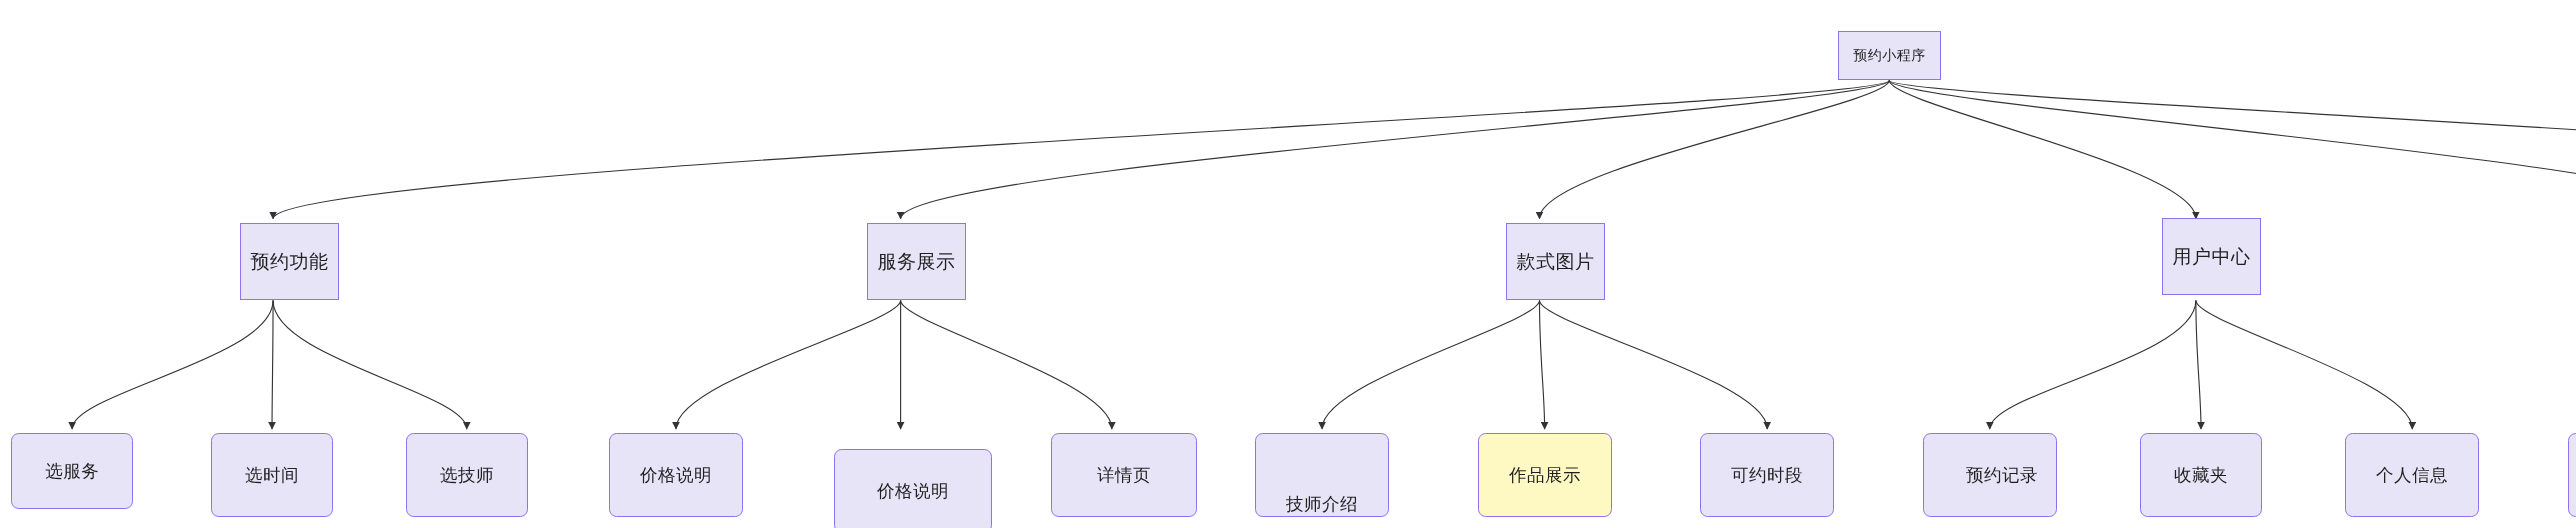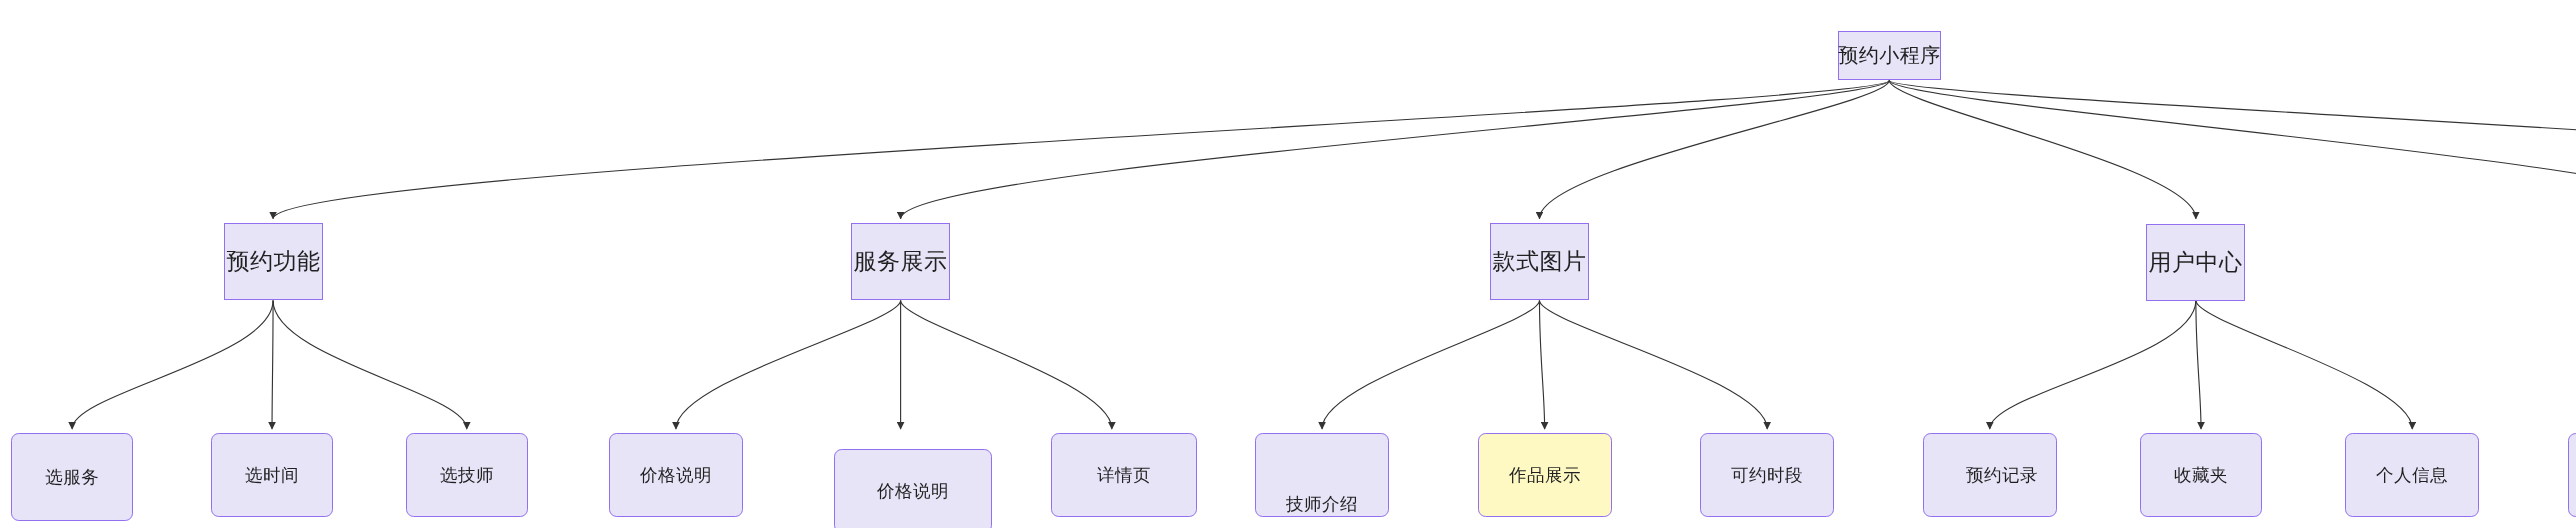--- a/index.html
+++ b/index.html
@@ -18,22 +18,22 @@
     text-align:center;
     color:#1f2020;
     background:#e8e4f8;
     border:1.2px solid #9370f0;
     letter-spacing:0.5px;
     white-space:nowrap;
   }
   .node.rect{border-radius:0;}
   .node.rounded{border-radius:7.7px;}
 
-  .node-l1{font-size:20px;}
-  .node-l2{font-size:23px;}
+  .node-l1{font-size:14px;}
+  .node-l2{font-size:19px;margin-left:16px;}
   .node-l3{font-size:17.5px;}
 </style>
 </head>
 <body>
 
 <div id="canvas">
   <svg class="edges" xmlns="http://www.w3.org/2000/svg" viewBox="0 0 6570 1026" width="3385" height="529">
     <defs>
       <marker id="arrow" viewBox="0 0 10 10" refX="9" refY="5" markerWidth="7" markerHeight="7" orient="auto-start-reverse">
         <path d="M 0 0 L 10 5 L 0 10 z" fill="#333333"></path>
@@ -70,24 +70,24 @@
       </div>
       <div class="node rect node-l2" style="left: 224px; top: 223px; width: 99px; height: 77px; background: rgb(232, 228, 248); border-color: rgb(147, 112, 240);">
         <span>预约功能</span>
       </div>
       <div class="node rect node-l2" style="left: 851px; top: 223px; width: 99px; height: 77px; background: rgb(232, 228, 248); border-color: rgb(147, 112, 240);">
         <span>服务展示</span>
       </div>
       <div class="node rect node-l2" style="left: 1490px; top: 223px; width: 99px; height: 77px; background: rgb(232, 228, 248); border-color: rgb(147, 112, 240);">
         <span>款式图片</span>
       </div>
-      <div class="node rect node-l2" style="left: 2146px; top: 224px; width: 99px; height: 77px; background: rgb(232, 228, 248); border-color: rgb(147, 112, 240);">
+      <div class="node rect node-l2" style="left: 2146px; top: 218px; width: 99px; height: 77px; background: rgb(232, 228, 248); border-color: rgb(147, 112, 240);">
         <span>用户中心</span>
       </div>
-      <div class="node rounded node-l3" style="left: 11.3px; top: 433px; width: 122px; height: 88px; background: rgb(232, 228, 248); border-color: rgb(147, 112, 240);">
+      <div class="node rounded node-l3" style="left: 11.3px; top: 433px; width: 122px; height: 76px; background: rgb(232, 228, 248); border-color: rgb(147, 112, 240);">
         <span>选服务</span>
       </div>
       <div class="node rounded node-l3" style="left: 211px; top: 433px; width: 122px; height: 84px; background: rgb(232, 228, 248); border-color: rgb(147, 112, 240);">
         <span>选时间</span>
       </div>
       <div class="node rounded node-l3" style="left: 406px; top: 433px; width: 122px; height: 84px; background: rgb(232, 228, 248); border-color: rgb(147, 112, 240);">
         <span>选技师</span>
       </div>
       <div class="node rounded node-l3" style="left: 609px; top: 433px; width: 134px; height: 84px; background: rgb(232, 228, 248); border-color: rgb(147, 112, 240);">
         <span>价格说明</span>

